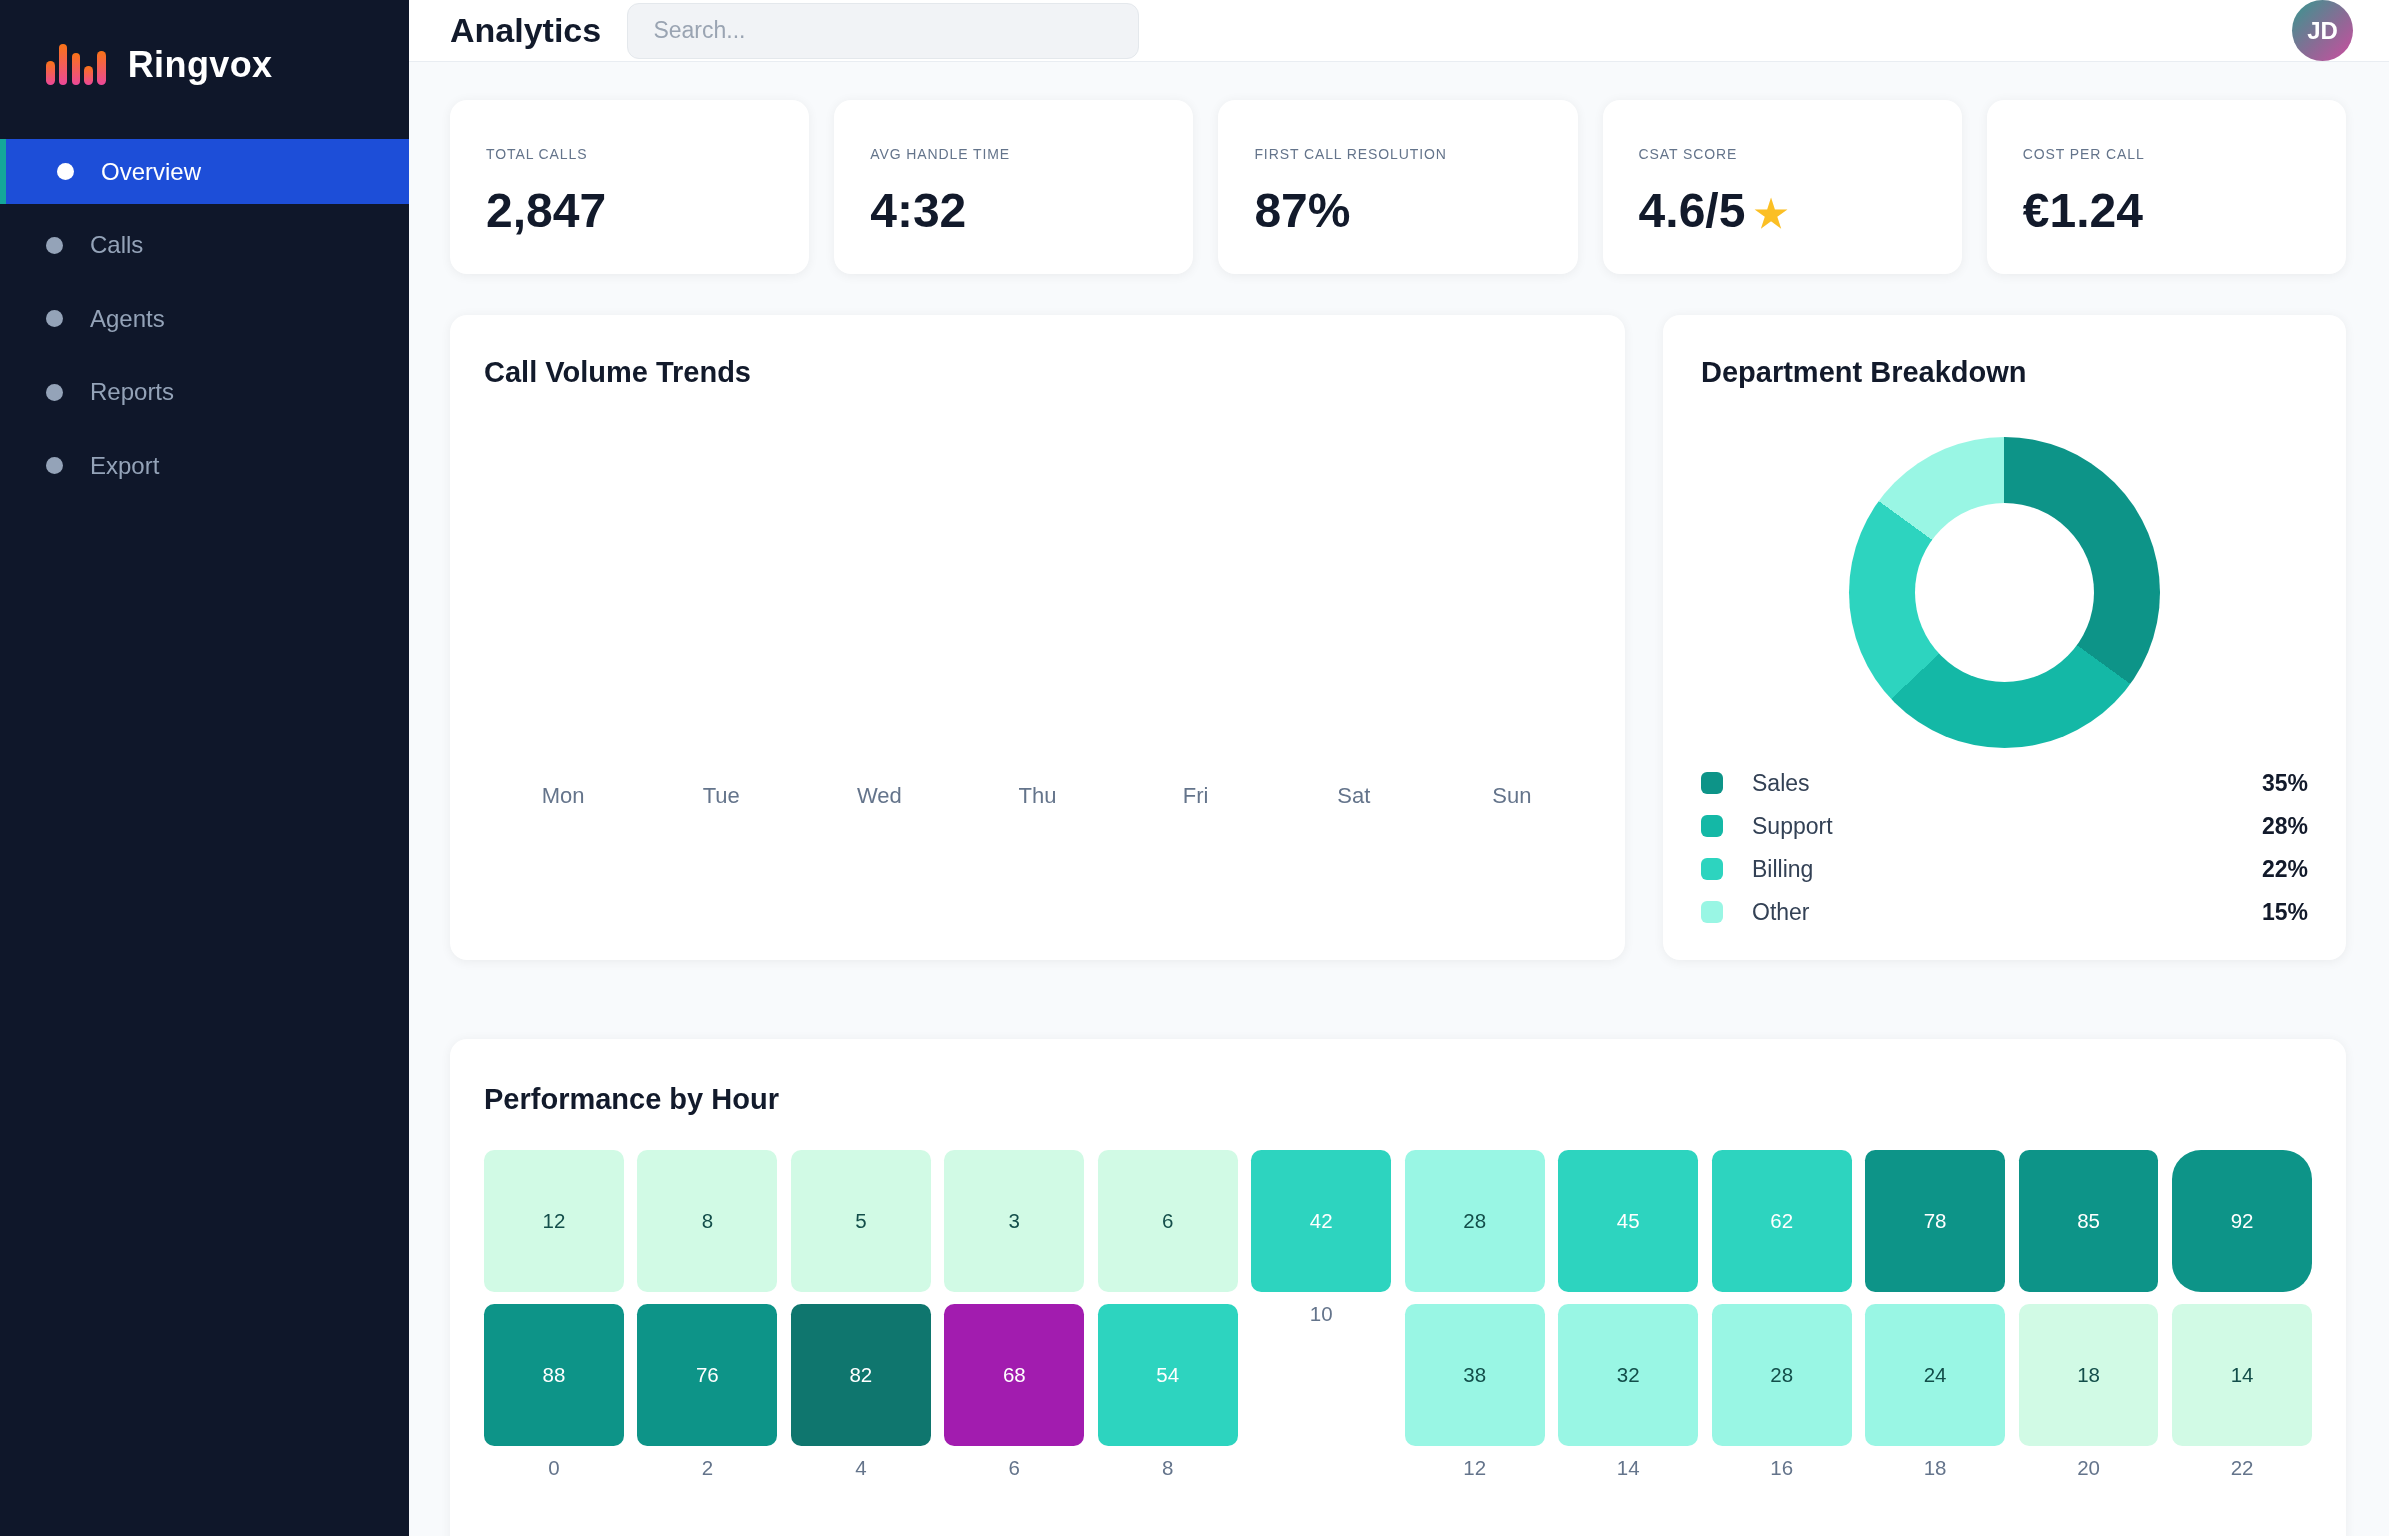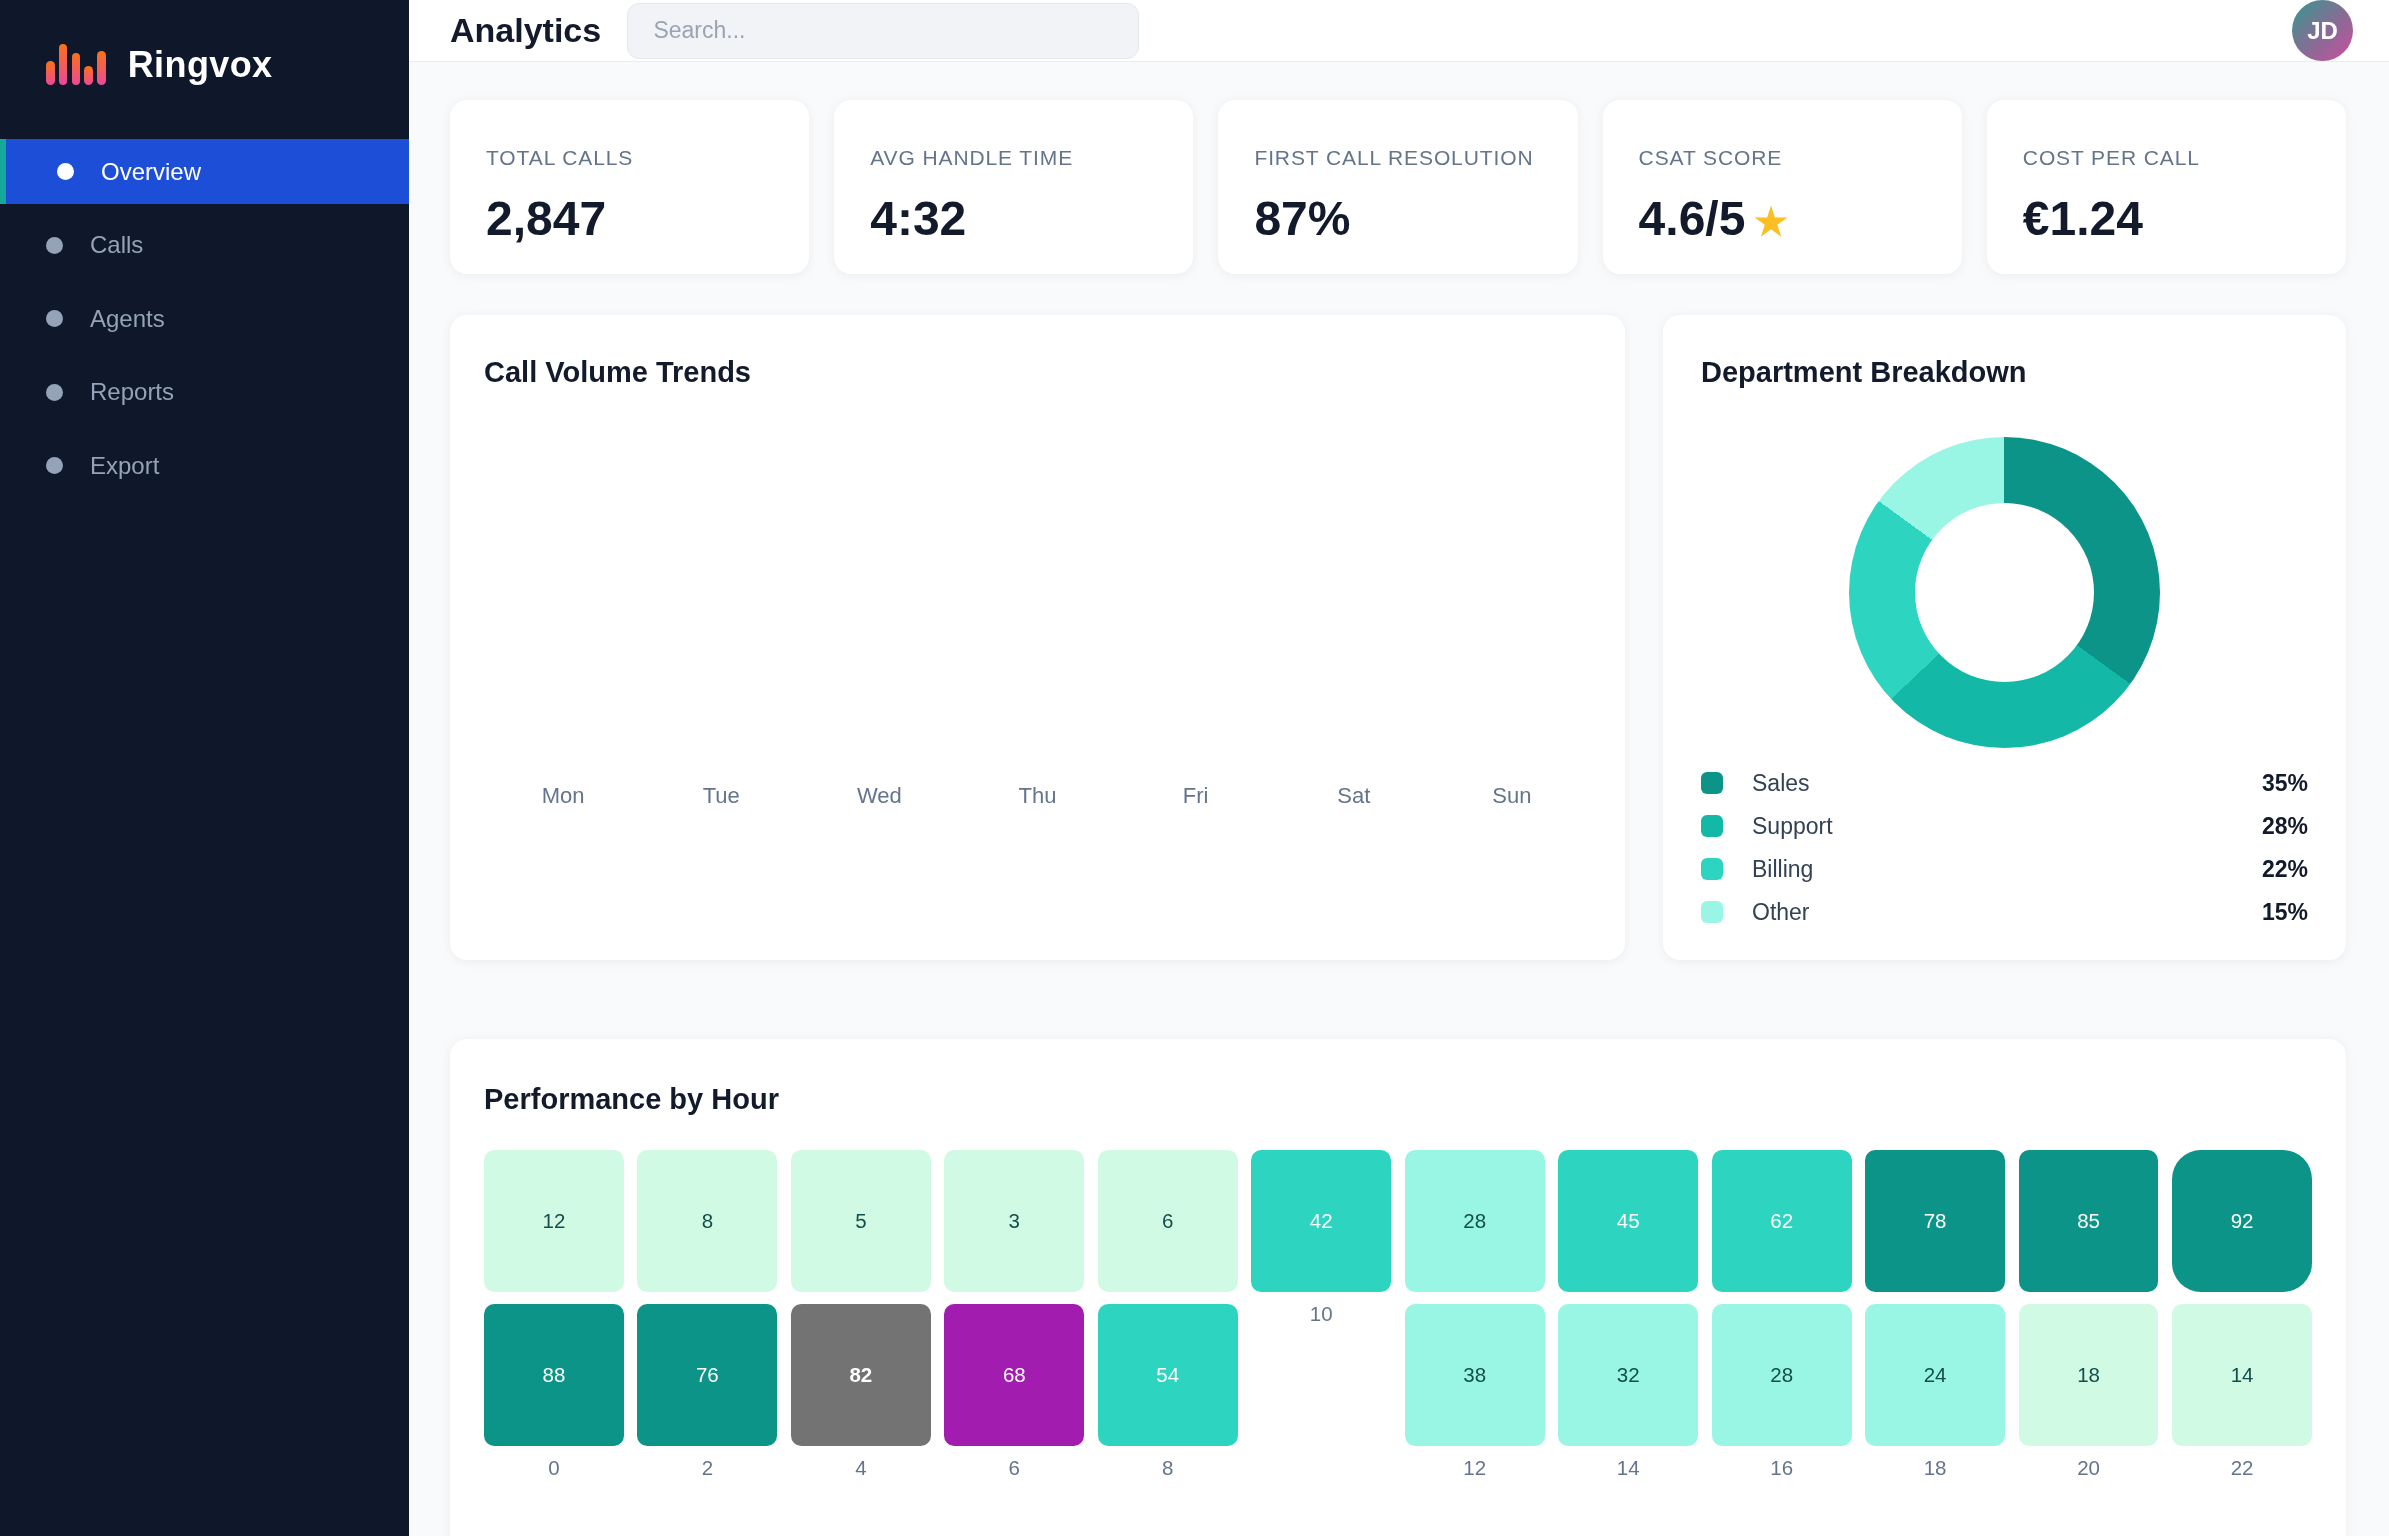--- a/index.html
+++ b/index.html
@@ -29,21 +29,21 @@
   .avatar { margin-left:auto; width:61px; height:61px; border-radius:50%; background:linear-gradient(135deg,#35988f 0%,#8a6b95 55%,#cc4da0 100%); color:#ffffff; font-size:24px; font-weight:bold; display:flex; align-items:center; justify-content:center; cursor:pointer; }
 
   .content { flex:1; padding:38px 43px 0 41px; overflow:visible; }
 
   .card { background:#ffffff; border-radius:17px; box-shadow:0 1.7px 10.2px rgba(2,6,23,0.06); }
   .card h2 { font-size:29px; font-weight:bold; color:#121a2b; }
 
   
   .kpi-row { display:flex; gap:25px; }
   .kpi-card { flex:1; height:174px; padding:46px 36px; }
-  .kpi-label { font-size:21px; color:#64748b; letter-spacing:0.9px; }
+  .kpi-label { font-size:14px; color:#64748b; letter-spacing:0.9px; }
   .kpi-value { font-size:48px; font-weight:bold; color:#121a2b; margin-top:20.5px; }
   .kpi-value .star { color:#fbbf24; font-size:38px; margin-left:8.5px; }
 
   
   .charts-row { display:flex; gap:38px; margin-top:41px; }
   .volume-card { flex:1; height:645px; padding:41px 34px 0; }
   .plot-area { height:394px; }
   .days-row { display:flex; }
   .days-row span { flex:1; text-align:center; font-size:22px; color:#64748b; }
 
@@ -188,21 +188,21 @@
               <div class="heat-cell" style="background: rgb(13, 148, 136); color: rgb(255, 255, 255);">88</div>
               <div class="heat-hour">0</div>
             </div>
             <div class="heat-col">
               <div class="heat-cell" style="background: rgb(209, 250, 229); color: rgb(19, 78, 74);">8</div>
               <div class="heat-cell" style="background: rgb(13, 148, 136); color: rgb(255, 255, 255);">76</div>
               <div class="heat-hour">2</div>
             </div>
             <div class="heat-col">
               <div class="heat-cell" style="background: rgb(209, 250, 229); color: rgb(19, 78, 74);">5</div>
-              <div class="heat-cell" style="background: #737373; color: rgb(255, 255, 255); font-weight: bold;">82</div>
+              <div class="heat-cell" style="background: #0f766e; color: rgb(255, 255, 255);">82</div>
               <div class="heat-hour">4</div>
             </div>
             <div class="heat-col">
               <div class="heat-cell" style="background: rgb(209, 250, 229); color: rgb(19, 78, 74);">3</div>
               <div class="heat-cell" style="background: #a21caf; color: rgb(255, 255, 255);">68</div>
               <div class="heat-hour">6</div>
             </div>
             <div class="heat-col">
               <div class="heat-cell" style="background: rgb(209, 250, 229); color: rgb(19, 78, 74);">6</div>
               <div class="heat-cell" style="background: rgb(45, 212, 191); color: rgb(255, 255, 255);">54</div>

